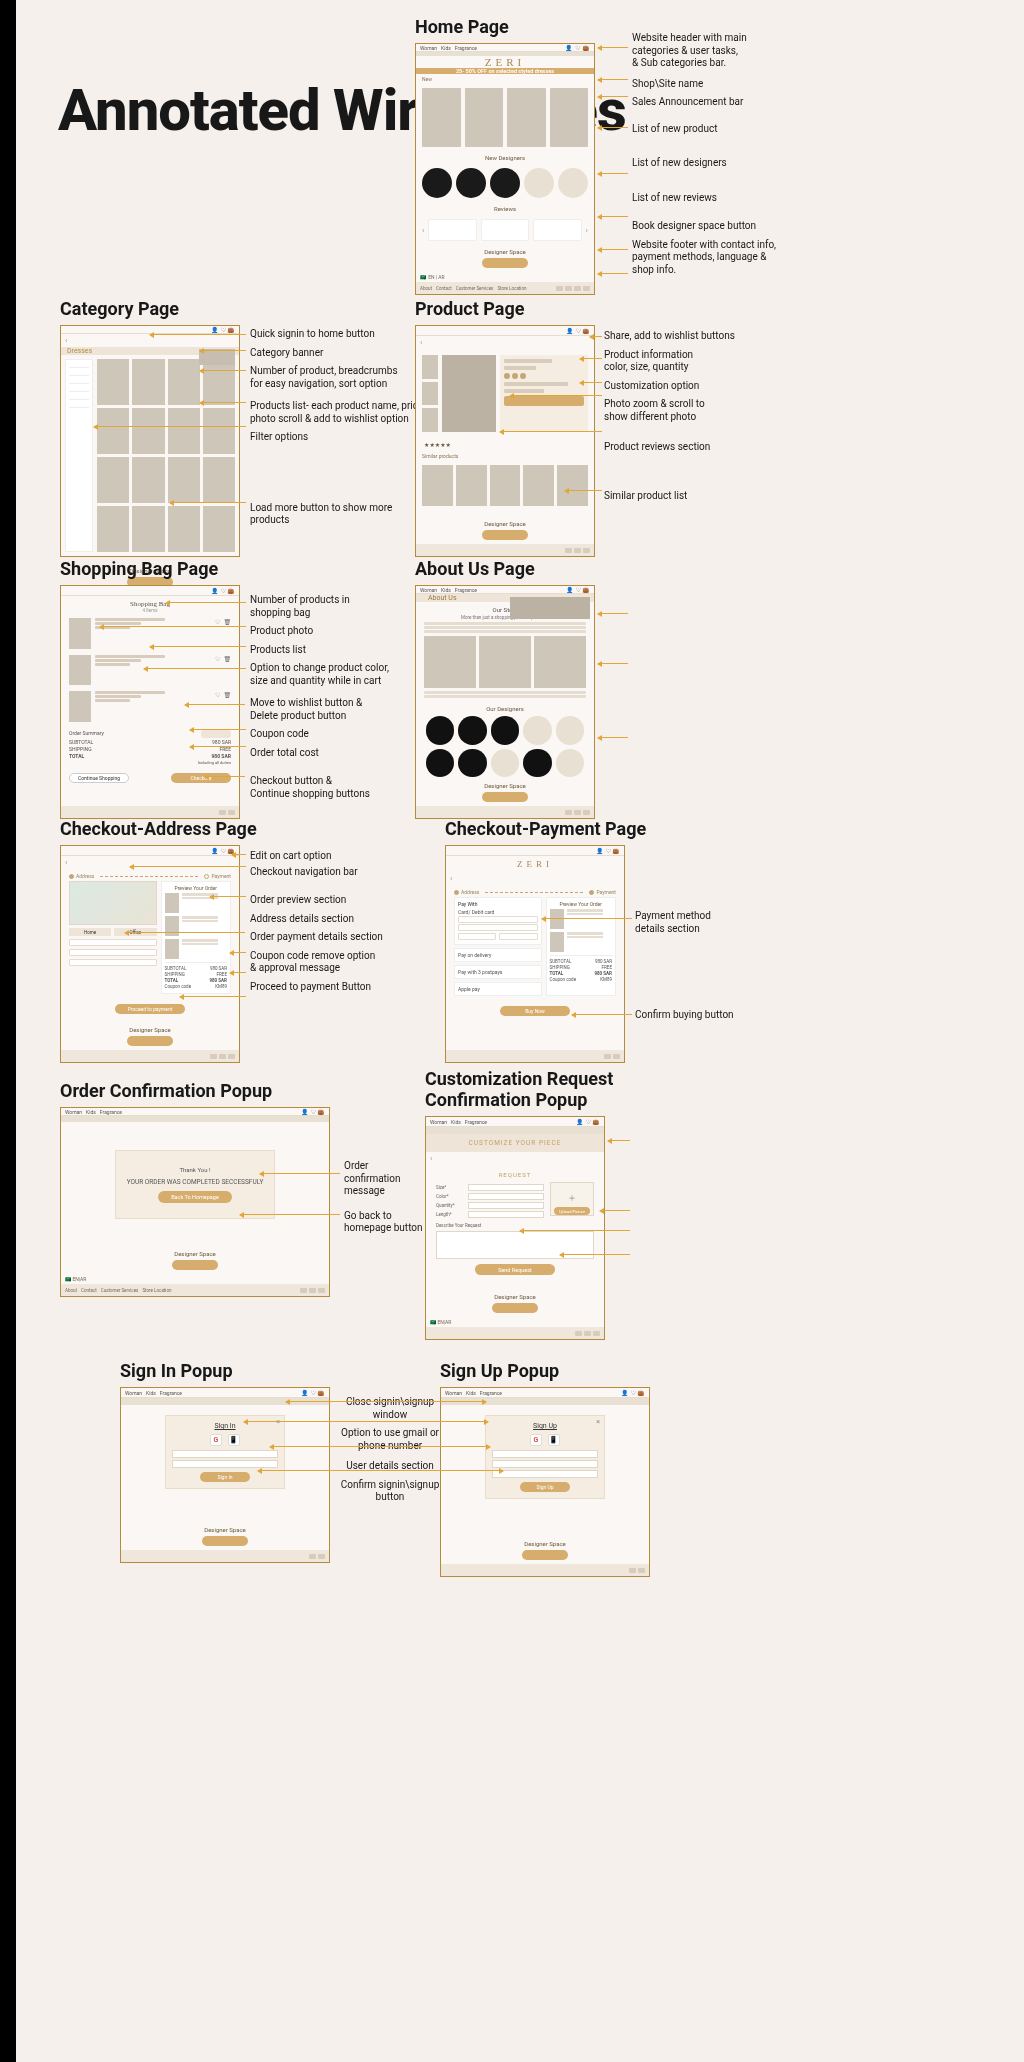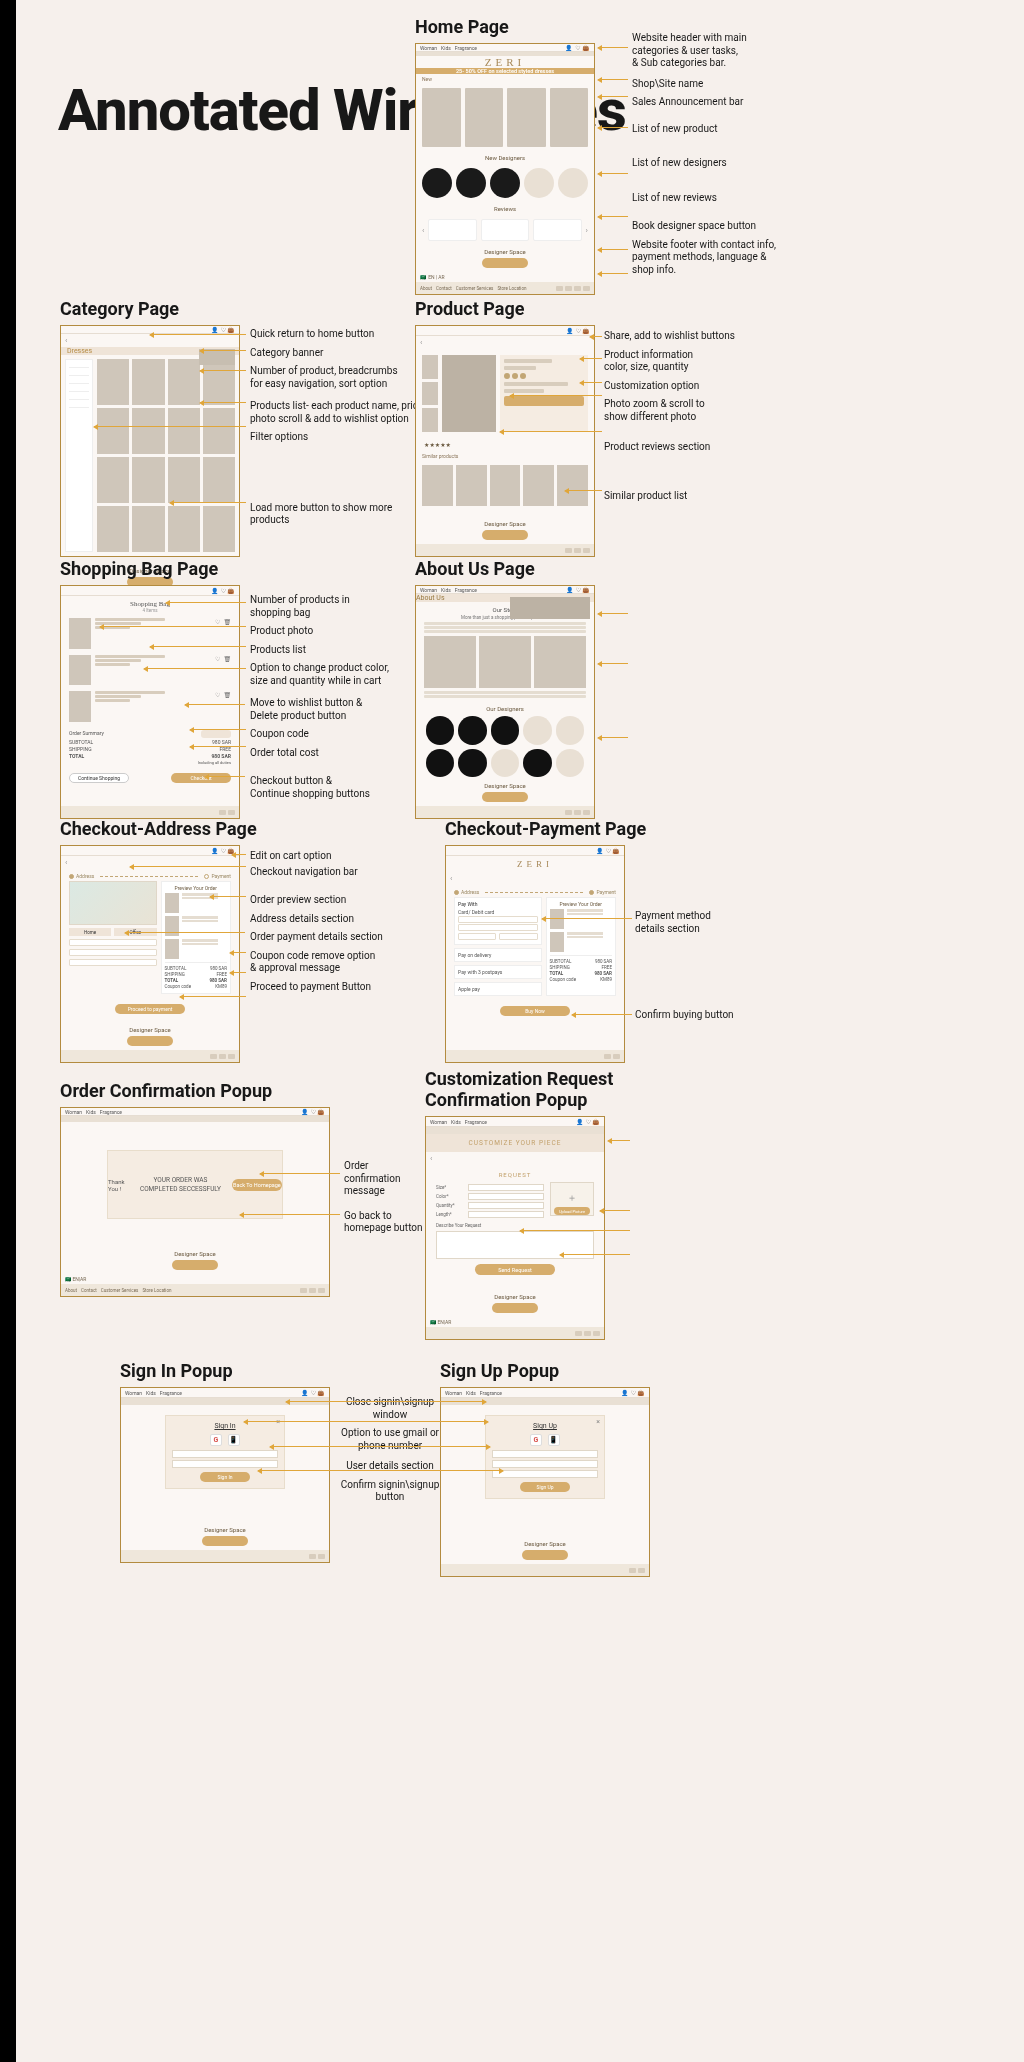--- a/index.html
+++ b/index.html
@@ -105,21 +105,21 @@
   .wf .bag-item .meta span{height:3px;background:#d8cdbd;border-radius:1px;width:60%;}
   .wf .bag-item .act{display:flex;gap:3px;font-size:6px;color:#666;}
   .wf .summary{padding:4px 8px;font-size:5px;color:#555;}
   .wf .summary .line{display:flex;justify-content:space-between;margin:1px 0;}
   .wf .summary .chip{background:var(--beige);border-radius:3px;width:30px;height:8px;margin-left:auto;}
   .wf .bag-btns{display:flex;justify-content:space-between;padding:4px 8px;}
   .wf .bag-btns .b{width:60px;height:10px;border-radius:5px;background:#fff;border:1px solid #ccc;font-size:5px;display:flex;align-items:center;justify-content:center;}
   .wf .bag-btns .b.gold{background:var(--gold);border:none;color:#fff;}
 
   
-  .wf .about-banner{height:28px;background:var(--beige);display:flex;padding:0 0;font-size:7px;color:#9a7a42;position:relative;}
+  .wf .about-banner{height:28px;background:var(--beige);display:flex;padding:0 12px;font-size:7px;color:#9a7a42;position:relative;}
   .wf .about-banner .img{position:absolute;right:4px;top:3px;width:80px;height:22px;background:#bcb2a4;}
   .wf .story{padding:4px 8px;font-size:4px;color:#777;text-align:center;}
   .wf .story .h{font-size:6px;color:#555;margin-bottom:2px;}
   .wf .story .para{height:3px;background:#e5ddd1;margin:1px 0;border-radius:1px;}
   .wf .story .img-row{display:flex;gap:3px;margin:3px 0;}
   .wf .story .img-row div{flex:1;aspect-ratio:1;background:#cfc6ba;}
   .wf .des-band{text-align:center;font-size:6px;color:#6b5a40;padding:2px 0;}
   .wf .des-grid{display:grid;grid-template-columns:repeat(5,1fr);gap:4px;padding:2px 10px;}
   .wf .des-grid span{aspect-ratio:1;border-radius:50%;background:#111;}
 
@@ -145,21 +145,21 @@
   .wf .totals .l{display:flex;justify-content:space-between;margin:1px 0;}
 
   
   .wf .pay-methods{display:flex;flex-direction:column;gap:3px;}
   .wf .pay-block{background:#fff;border:1px solid #eee;padding:3px;font-size:5px;color:#555;}
   .wf .pay-block .h{font-size:5px;color:#333;margin-bottom:2px;}
   .wf .pay-block .field{margin:1px 0;}
 
   
   .wf.wide{width:270px;}
-  .wf .confirm-box{margin:28px auto;width:176px;height:84px;background:var(--beige2);border:1px solid #e8ddcb;display:flex;flex-direction:row;align-items:center;justify-content:center;gap:5px;font-size:6px;color:#555;}
+  .wf .confirm-box{margin:28px auto;width:160px;height:84px;background:var(--beige2);border:1px solid #e8ddcb;display:flex;flex-direction:column;align-items:center;justify-content:center;gap:5px;font-size:6px;color:#555;}
   .wf .confirm-box .msg{text-align:center;font-size:6.5px;line-height:1.3;}
   .wf .confirm-box .btn2{width:74px;height:12px;border-radius:6px;background:var(--gold);color:#fff;font-size:5.5px;display:flex;align-items:center;justify-content:center;}
 
   
   .wf .cust-banner{height:18px;background:var(--beige);display:flex;align-items:center;justify-content:center;font-size:6.5px;color:#c2a06a;letter-spacing:1px;}
   .wf .cust-body{padding:6px 10px;}
   .wf .cust-body .h{text-align:center;font-size:6px;color:#c2a06a;margin-bottom:4px;letter-spacing:1px;}
   .wf .cust-body .fieldrow{display:flex;gap:4px;margin:2px 0;align-items:center;}
   .wf .cust-body .fieldrow label{width:28px;font-size:4.5px;color:#666;}
   .wf .cust-body .fieldrow .f{flex:1;height:7px;border:1px solid #e0d7c8;background:#fff;}
@@ -328,21 +328,21 @@
             <div class="pay">
               <span></span>
               <span></span>
               <span></span>
             </div>
           </div>
       </div>
     </div>
   </div>
   <div class="anno-col" style="left:250px;top:328px;width:180px;">
-    <div class="anno">Quick return to home button</div>
+    <div class="anno">Quick signin to home button</div>
     <div class="anno">Category banner</div>
     <div class="anno" style="margin-top:4px">Number of product, breadcrumbs
 for easy navigation, sort option</div>
     <div class="anno" style="margin-top:10px">Products list- each product name, price,
 photo scroll &amp; add to wishlist option</div>
     <div class="anno" style="margin-top:2px">Filter options</div>
     <div class="anno" style="margin-top:58px">Load more button to show more
 products</div>
   </div>
   <div class="arrowline left" style="left:150px;top:334px;width:96px;"></div>

